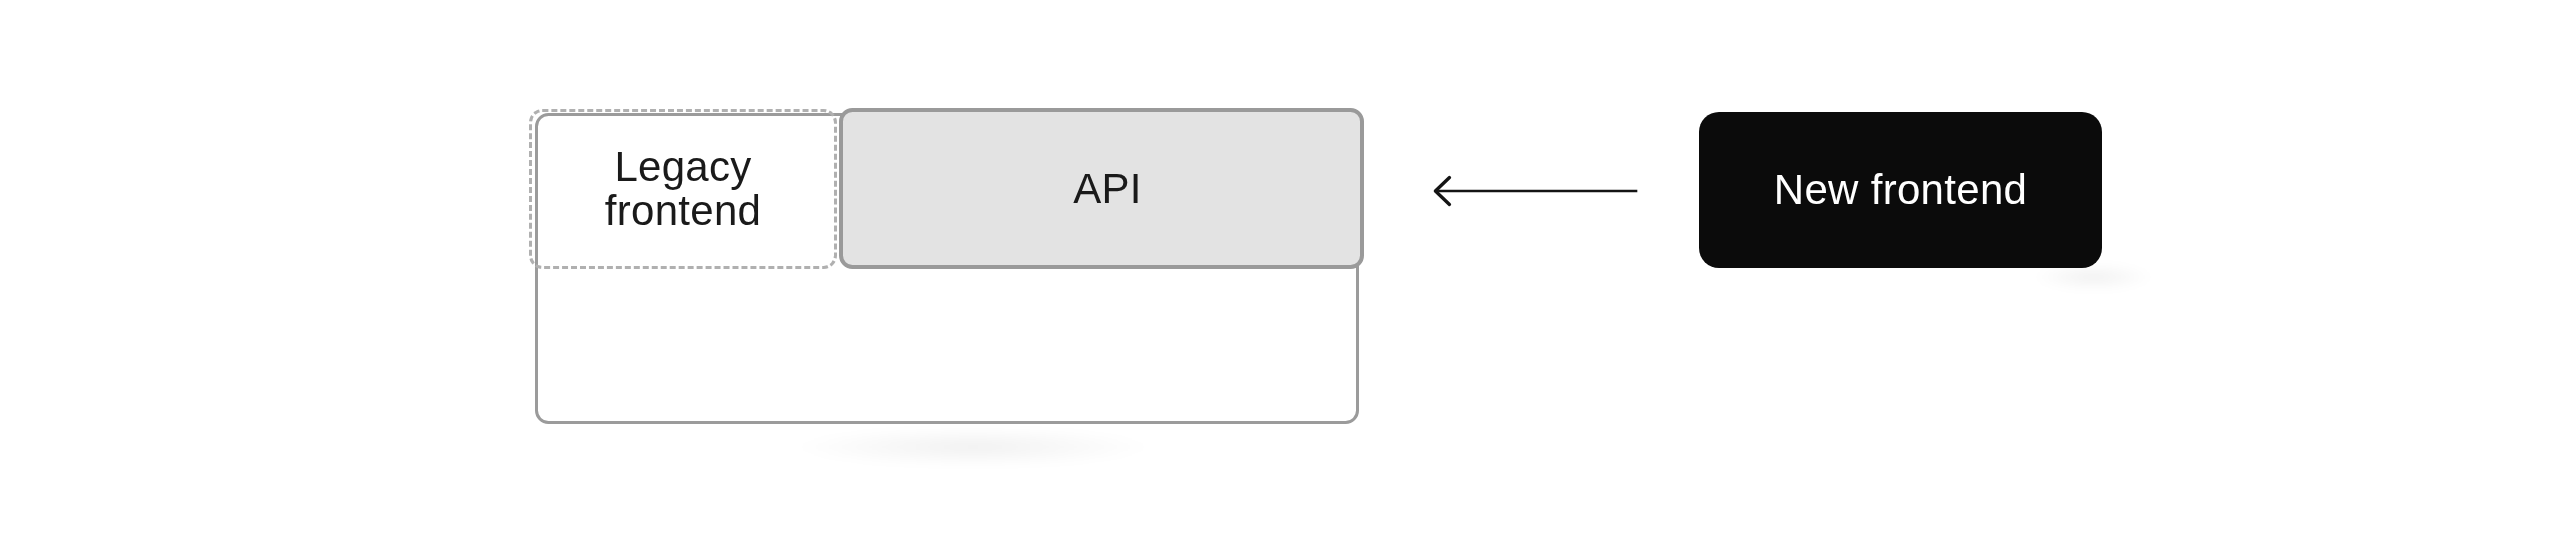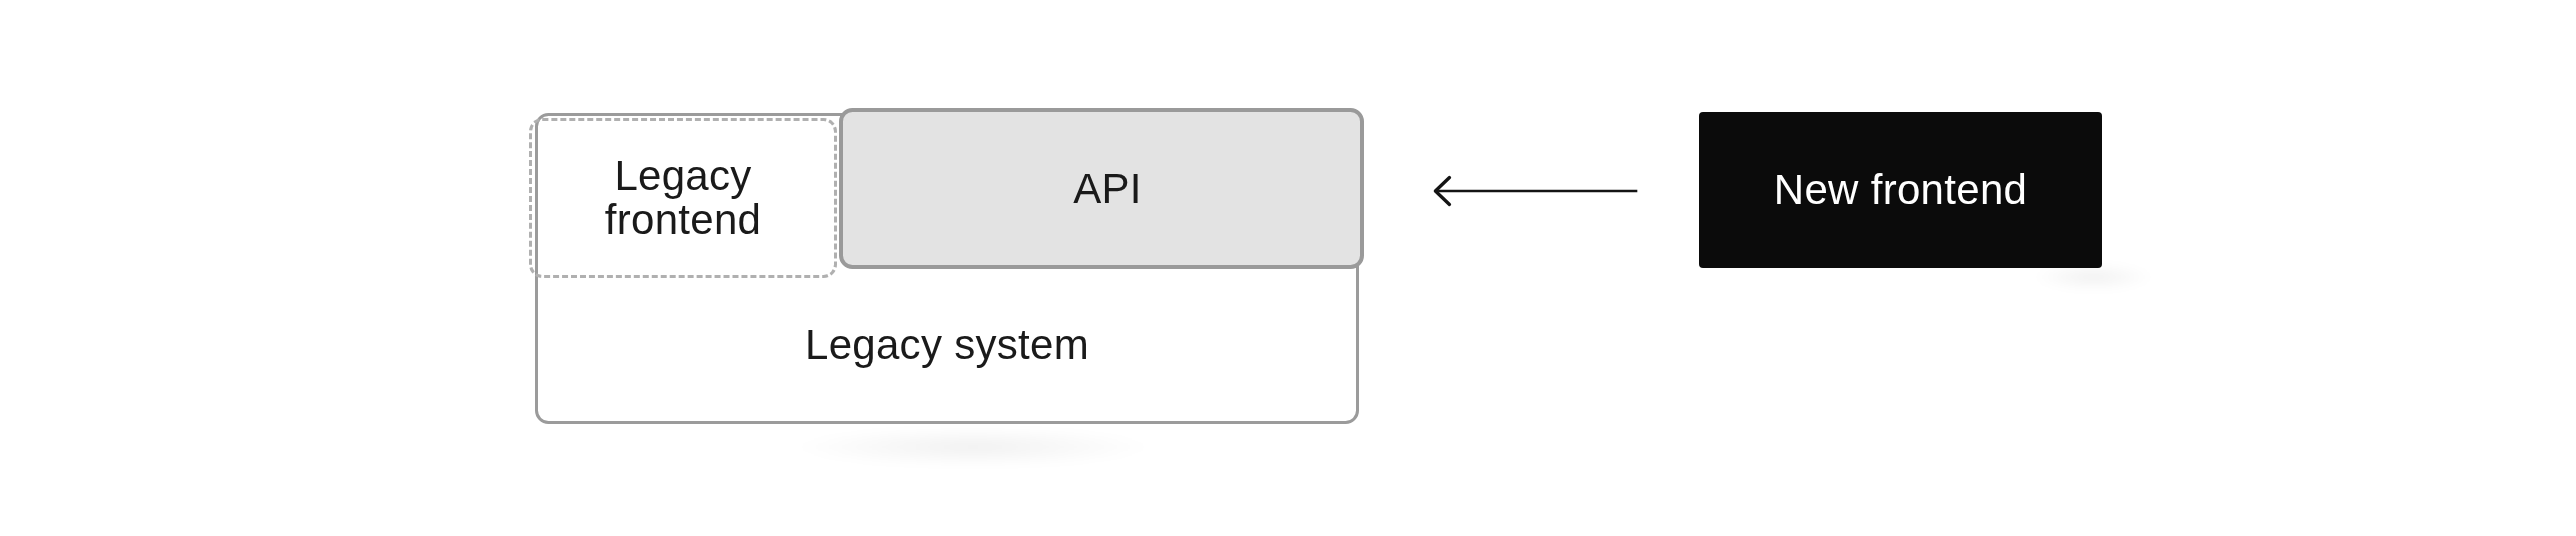--- a/index.html
+++ b/index.html
@@ -36,21 +36,21 @@
     position: absolute;
     left: 535px; top: 268px;
     width: 824px; height: 154px;
     display: flex; align-items: center; justify-content: center;
     font-size: 42px;
     font-weight: 500;
     letter-spacing: 0.3px;
     z-index: 2;
   }
   .legacy-frontend-box {
-    left: 529px; top: 118px;
+    left: 529px; top: 109px;
     width: 308px; height: 160px;
     border: 3.4px dashed #b0b0b0;
     border-radius: 13.4px;
     background: transparent;
     z-index: 3;
     align-items: center;
   }
   .legacy-frontend-label {
     width: 255px;
     font-size: 42px;
@@ -74,21 +74,21 @@
   }
   .arrow-wrap {
     position: absolute;
     left: 1428px; top: 170px;
     width: 212px; height: 42px;
     z-index: 5;
   }
   .new-frontend-box {
     left: 1699px; top: 112px;
     width: 403px; height: 156px;
-    border-radius: 4px;
+    border-radius: 20px;
     background: #0b0b0b;
     color: #ffffff;
     z-index: 5;
   }
   .new-frontend-label {
     font-size: 42px;
     font-weight: 500;
     letter-spacing: 0.3px;
   }
   .halftone-shadow {
@@ -109,21 +109,20 @@
 </style>
 </head>
 <body>
 
 <div class="canvas">
 
   <div class="halftone-shadow shadow-under-legacy"></div>
   <div class="halftone-shadow shadow-under-new-frontend"></div>
 
   <div class="box legacy-system-box"></div>
-  <div class="legacy-system-label">Legacy system</div>
 
   <div class="box legacy-frontend-box">
     <div class="legacy-frontend-label">Legacy frontend</div>
   </div>
 
   <div class="box api-box">
     <div class="api-label">API</div>
   </div>
 
   <div class="arrow-wrap">

